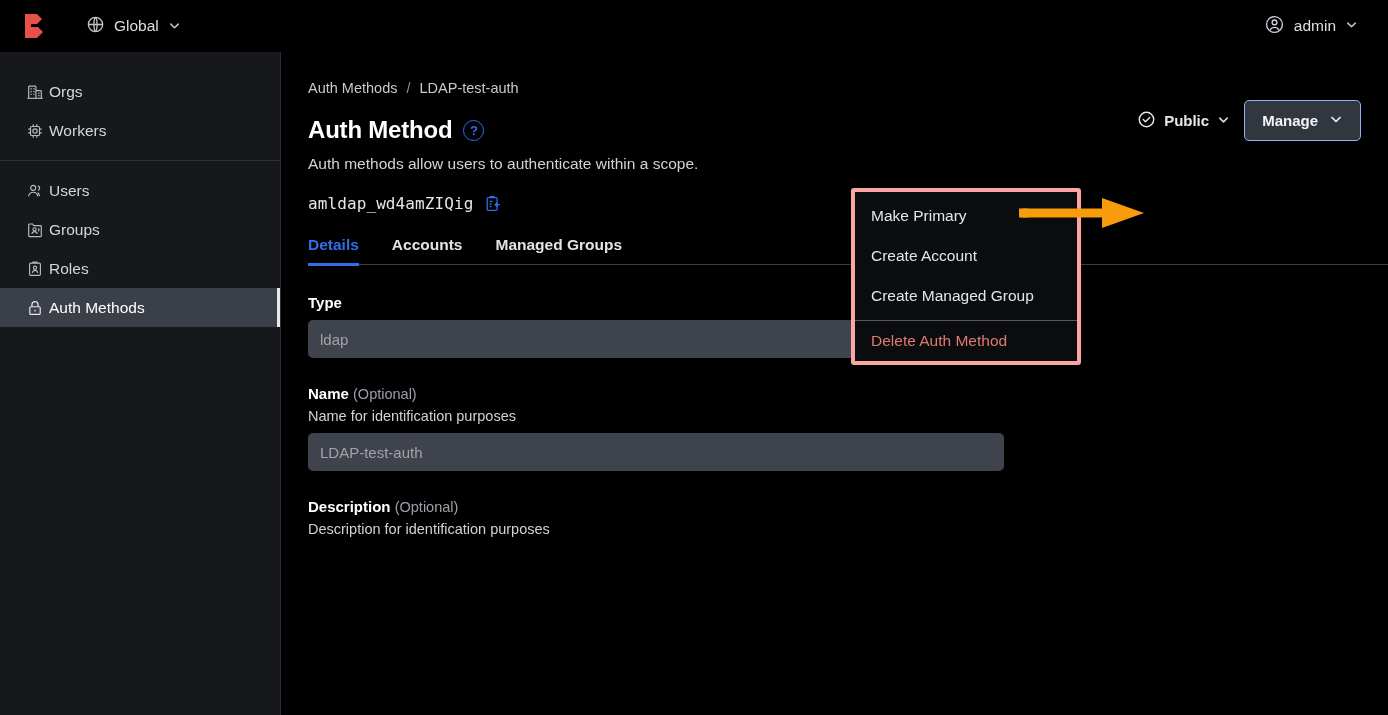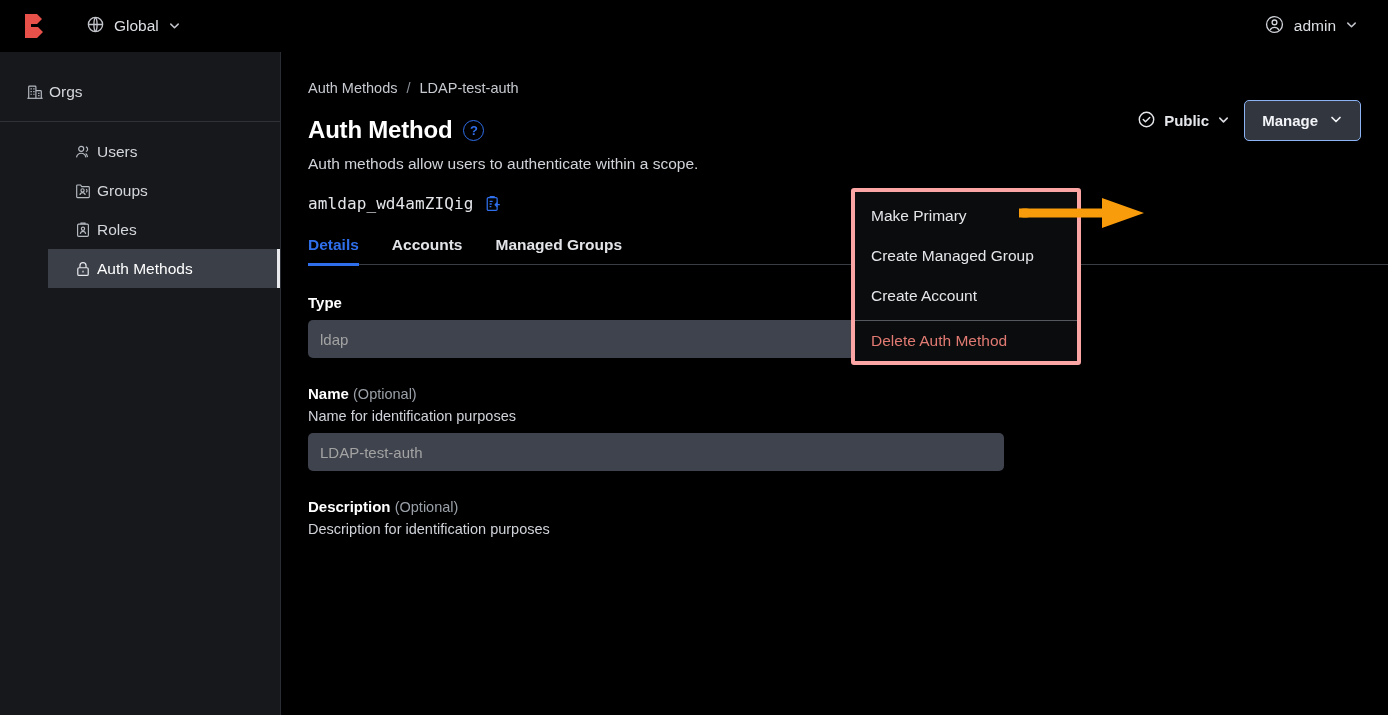--- a/index.html
+++ b/index.html
@@ -53,21 +53,21 @@
   
   .sidebar {
     position: absolute;
     top: 52px; left: 0;
     width: 281px; height: 663px;
     background: #16181c;
     border-right: 1px solid #2a2d33;
     padding-top: 10px;
   }
   .nav-group { padding: 10px 0; }
-  .nav-group + .nav-group { border-top: 1px solid #2e3137; padding-left: 48px; }
+  .nav-group + .nav-group { border-top: 1px solid #2e3137; }
   .nav-item {
     position: relative;
     display: flex;
     align-items: center;
     gap: 4px;
     height: 39px;
     padding-left: 25px;
     color: #d3d6db;
     font-size: 15.5px;
     cursor: pointer;
@@ -344,20 +344,30 @@
       <span class="nav-ico">
         <svg width="18" height="18" viewBox="0 0 20 20" fill="none" stroke="#b6bac1" stroke-width="1.3">
           <path d="M3 17V4.5a1 1 0 011-1h6a1 1 0 011 1V17"></path>
           <path d="M11 8.5h5a1 1 0 011 1V17"></path>
           <path d="M1.5 17h17"></path>
           <path d="M5 6.5h1.5M8 6.5h1.5M5 9.5h1.5M8 9.5h1.5M5 12.5h1.5M8 12.5h1.5M13.5 11.5H15M13.5 14h1.5"></path>
         </svg>
       </span>
       <span>Orgs</span>
     </div>
+    <div class="nav-item">
+      <span class="nav-ico">
+        <svg width="18" height="18" viewBox="0 0 20 20" fill="none" stroke="#b6bac1" stroke-width="1.3">
+          <rect x="5" y="5" width="10" height="10" rx="1.4"></rect>
+          <circle cx="10" cy="10" r="2.4"></circle>
+          <path d="M8 2.5v2.5M12 2.5v2.5M8 15v2.5M12 15v2.5M2.5 8H5M2.5 12H5M15 8h2.5M15 12h2.5"></path>
+        </svg>
+      </span>
+      <span>Workers</span>
+    </div>
   </div>
 
   <div class="nav-group">
     <div class="nav-item">
       <span class="nav-ico">
         <svg width="18" height="18" viewBox="0 0 20 20" fill="none" stroke="#b6bac1" stroke-width="1.3">
           <circle cx="8" cy="6.5" r="2.8"></circle>
           <path d="M2.8 16c.6-3 2.6-4.6 5.2-4.6s4.6 1.6 5.2 4.6"></path>
           <path d="M13.2 4.3a2.7 2.7 0 010 5.2M15 15.7c-.3-2-1-3.2-2.1-4"></path>
         </svg>
@@ -480,22 +490,22 @@
     <span>
       <svg width="14" height="14" viewBox="0 0 14 14" fill="none" stroke="#f2f4f7" stroke-width="1.7" stroke-linecap="round" stroke-linejoin="round">
           <path d="M3 5.5l4 4 4-4"></path>
         </svg>
     </span>
   </div>
 </div>
 
 <div class="menu">
   <div class="menu-item">Make Primary</div>
+  <div class="menu-item">Create Account</div>
   <div class="menu-item">Create Managed Group</div>
-  <div class="menu-item">Create Account</div>
   <div class="menu-sep"></div>
   <div class="menu-item danger">Delete Auth Method</div>
 </div>
 
 <div class="arrow-annotation">
   <svg width="125" height="34" viewBox="0 0 125 34">
     <path d="M0 12.5 h83 V2 L125 17 L83 32 V21.5 H0 Z" fill="#f99c0b"></path>
     <rect x="0" y="12.5" width="12" height="9" rx="4.5" fill="#f99c0b"></rect>
   </svg>
 </div>

